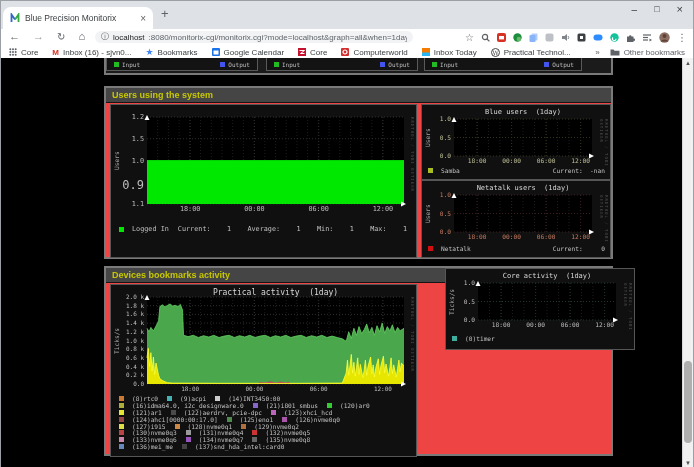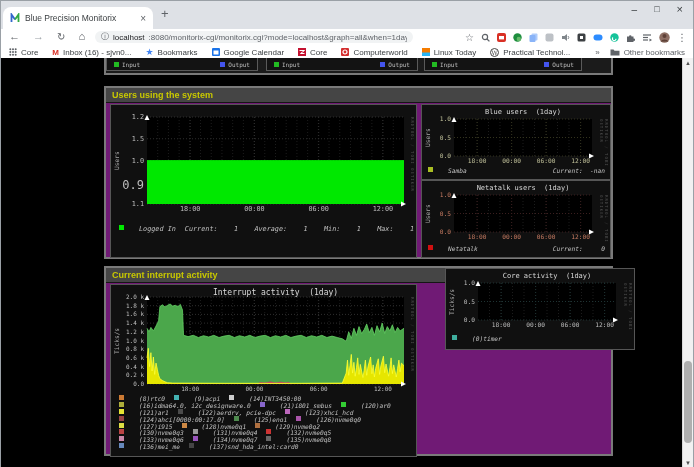--- a/index.html
+++ b/index.html
@@ -30,35 +30,35 @@
   .bm-right{display:flex;gap:10px;align-items:center;color:#5F6368;}
   
   .page{position:absolute;top:57px;left:0;width:683px;height:410px;background:#000;}
   .partial-section{position:absolute;left:103px;top:0;width:509px;height:17px;background:#1B1B1B;
                    border:2px solid #7A7A7A;border-top:none;box-sizing:border-box;}
   .pbox{position:absolute;top:0;height:13px;background:#131313;border:1px solid #5A5A5A;border-top:none;
         box-sizing:border-box;display:flex;justify-content:space-between;align-items:center;padding:0 7px;}
   .pleg{display:inline-flex;align-items:center;gap:3px;font-family:"DejaVu Sans Mono",monospace;
         font-size:6px;color:#BEBEBE;}
   .sw{display:inline-block;width:5px;height:5px;}
-  .section{position:absolute;left:103px;width:509px;background:#701a75;border:2px solid #7A7A7A;box-sizing:border-box;}
+  .section{position:absolute;left:103px;width:509px;background:#ef4444;border:2px solid #7A7A7A;box-sizing:border-box;}
   .section-a{top:28px;height:173px;}
   .section-b{top:208px;height:190px;}
   .sec-title{height:14px;line-height:14px;background:#454545;color:#C8C800;font-weight:bold;
              font-size:9px;padding-left:6px;border-bottom:1px solid #151515;}
   .chart-box{position:absolute;background:#101010;border:1px solid #565656;}
   .c-title{position:absolute;text-align:center;color:#D8D8D8;font-family:"DejaVu Sans Mono",monospace;white-space:pre;}
   .c-ylabel{position:absolute;left:2px;writing-mode:vertical-rl;transform:rotate(180deg);
             display:flex;align-items:center;justify-content:center;color:#A8A8A8;
             font-family:"DejaVu Sans Mono",monospace;font-size:6.2px;}
   .c-plot{position:absolute;background:#000;}
   .c-tick{position:absolute;font-family:"DejaVu Sans Mono",monospace;line-height:1;}
   .c-legend{position:absolute;font-family:"DejaVu Sans Mono",monospace;color:#C0C0C0;}
   .lrow{display:flex;align-items:center;}
-  .litem{display:inline-flex;align-items:flex-start;gap:15px;white-space:pre;font-style:italic;}
+  .litem{display:inline-flex;align-items:center;gap:8px;white-space:pre;}
   .wmark{position:absolute;right:1px;writing-mode:vertical-rl;font-size:4px;letter-spacing:1px;
          color:#4F4F4F;font-family:"DejaVu Sans Mono",monospace;}
   
   .scrollbar{position:absolute;top:57px;right:0;width:11px;height:410px;background:#F1F1F1;
              border-left:1px solid #DADADA;box-sizing:border-box;}
   .sb-arrow{position:absolute;left:0;width:100%;text-align:center;font-size:6px;color:#505050;}
   .sb-up{top:2px;} .sb-down{bottom:2px;}
   .sb-thumb{position:absolute;left:1px;width:8px;top:303px;height:82px;background:#AFAFAF;border-radius:4px;}
 </style>
 </head>
@@ -250,21 +250,21 @@
           </span>
           <span>Computerworld</span>
         </span>
         <span class="bm-item">
           <span style="display: inline-flex; align-items: center;">
             <svg width="8" height="8">
               <rect width="8" height="8" fill="#F57C00"></rect>
               <rect x="0" y="4.5" width="8" height="3.5" fill="#29B6F6"></rect>
             </svg>
           </span>
-          <span>Linux Today</span>
+          <span>Inbox Today</span>
         </span>
         <span class="bm-item">
           <span style="display: inline-flex; align-items: center;">
             <svg width="9" height="9">
               <circle cx="4.5" cy="4.5" r="4" fill="#fff" stroke="#464646"></circle>
               <text x="4.5" y="6.8" font-size="6" text-anchor="middle" fill="#464646" font-family="DejaVu Serif">W</text>
             </svg>
           </span>
           <span>Practical Technol...</span>
         </span>
@@ -457,23 +457,23 @@
             <div class="lrow" style="height: 7px; gap: 9px;">
               <span class="litem"><span class="sw" style="background: rgb(208, 16, 16);"></span><span>Netatalk</span></span>
               <span class="litem" style="margin-left: auto;"><span>Current:     0</span></span>
             </div>
           </div>
           <div class="wmark" style="top: 14px;">RRDTOOL / TOBI OETIKER</div>
         </div>
     </div>
 
     <div class="section section-b">
-      <div class="sec-title">Current interrupt activity</div>
+      <div class="sec-title">Devices bookmarks activity</div>
       <div class="chart-box" style="left:4px;top:16px;width:305px;height:171px;">
-          <div class="c-title" style="left: 36px; top: 3px; width: 257px; font-size: 8px;">Interrupt activity  (1day)</div>
+          <div class="c-title" style="left: 36px; top: 3px; width: 257px; font-size: 8px;">Practical activity  (1day)</div>
           <div class="c-ylabel" style="top: 12px; height: 87px;">Ticks/s</div>
           <div class="c-plot" style="left: 36px; top: 12px; width: 257px; height: 87px;">
             <svg width="257" height="87" style="overflow:visible;display:block;">
               <line x1="10.708333333333334" y1="0" x2="10.708333333333334" y2="87" stroke="#1C1C1C" stroke-dasharray="1,2"></line>
               <line x1="21.416666666666668" y1="0" x2="21.416666666666668" y2="87" stroke="#1C1C1C" stroke-dasharray="1,2"></line>
               <line x1="32.125" y1="0" x2="32.125" y2="87" stroke="#1C1C1C" stroke-dasharray="1,2"></line>
               <line x1="42.833333333333336" y1="0" x2="42.833333333333336" y2="87" stroke="#1C1C1C" stroke-dasharray="1,2"></line>
               <line x1="53.541666666666664" y1="0" x2="53.541666666666664" y2="87" stroke="#1C1C1C" stroke-dasharray="1,2"></line>
               <line x1="64.25" y1="0" x2="64.25" y2="87" stroke="#1C1C1C" stroke-dasharray="1,2"></line>
               <line x1="74.95833333333333" y1="0" x2="74.95833333333333" y2="87" stroke="#1C1C1C" stroke-dasharray="1,2"></line>

